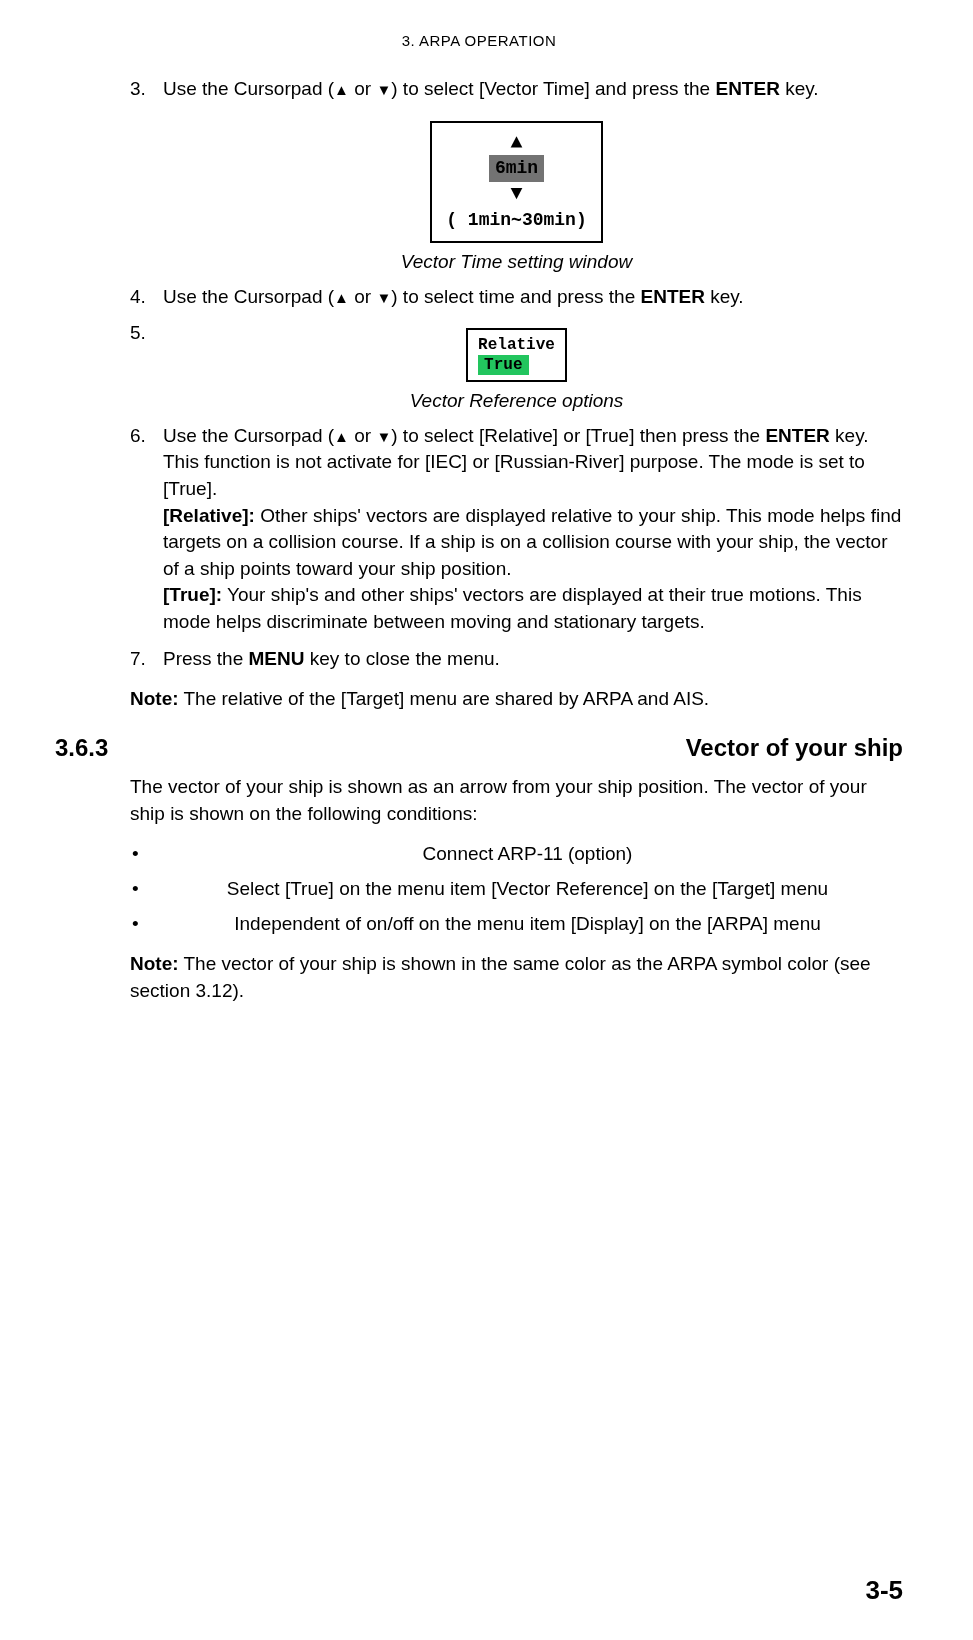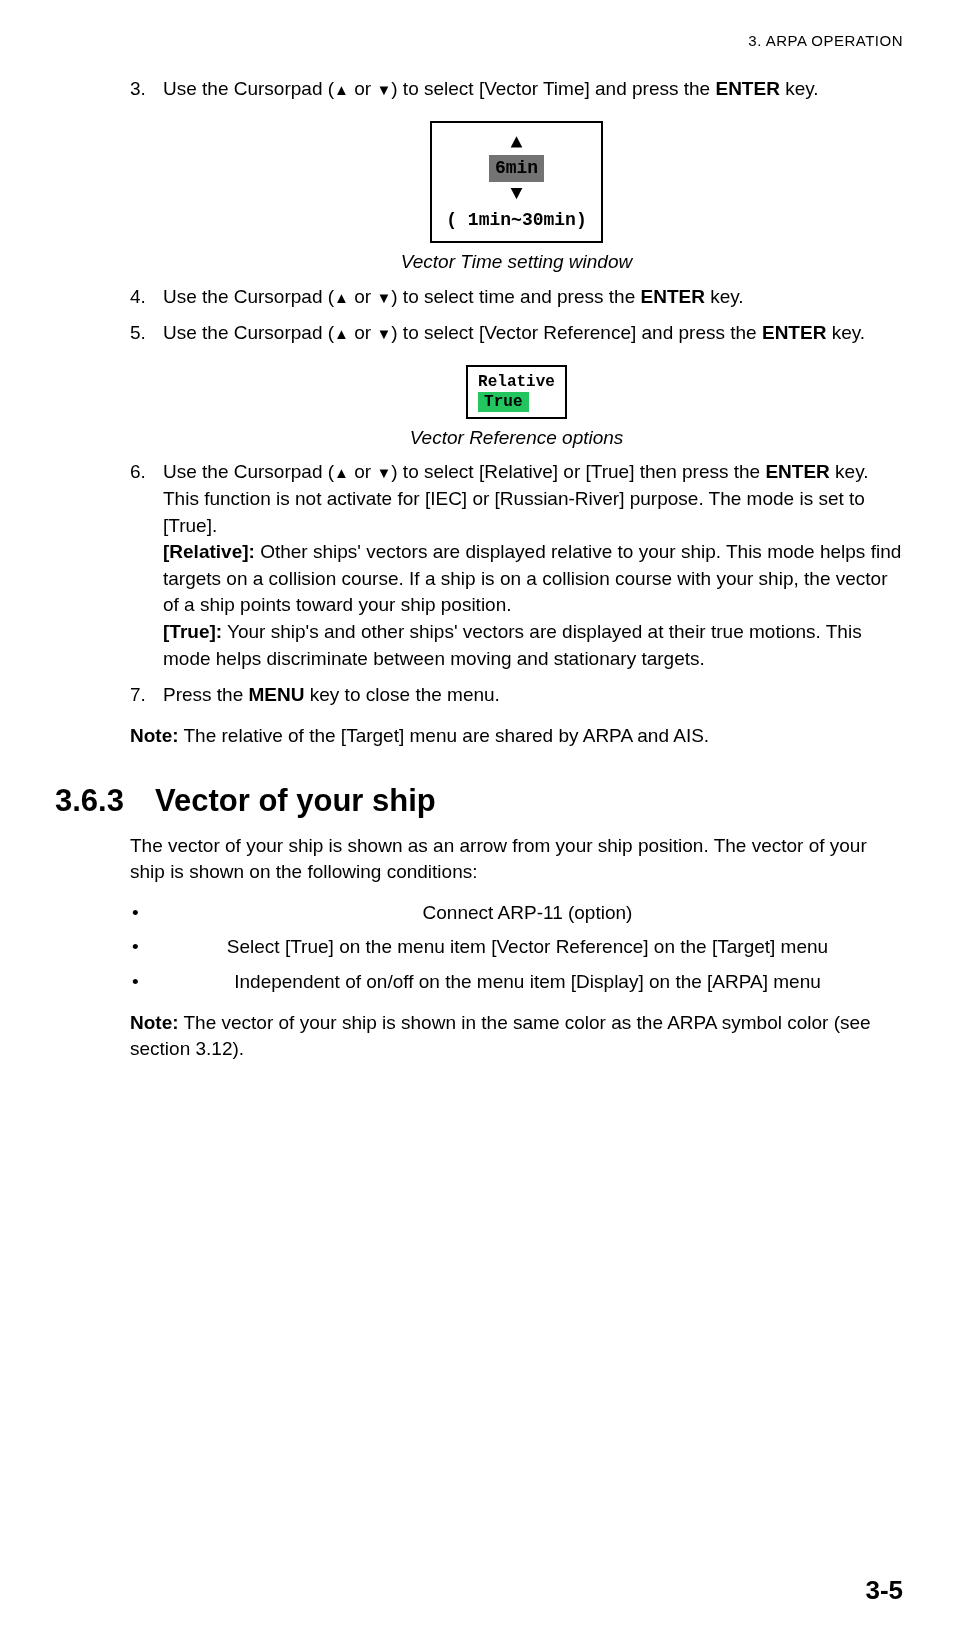--- a/index.html
+++ b/index.html
@@ -8,21 +8,21 @@
       font-size: 19px;
       line-height: 1.4;
       color: #000;
       background: #fff;
       width: 973px;
       height: 1640px;
       position: relative;
       padding: 30px 70px 40px 55px;
     }
     .chapter-header {
-      text-align: right;
+      text-align: center;
       font-size: 15px;
       letter-spacing: 0.5px;
       margin-bottom: 25px;
     }
     .content-area {
       margin-left: 75px;
     }
     ol.steps { list-style: none; padding: 0; margin-left: 0; }
     ol.steps > li {
       margin-bottom: 10px;
@@ -72,25 +72,26 @@
       font-size: 16px;
       line-height: 1.25;
     }
     .vr-true {
       background: #22c55e;
       display: inline-block;
       padding: 0 6px;
     }
     .note-block { margin-top: 14px; margin-bottom: 14px; }
     h2.section-title {
-      font-size: 31px;
-      font-weight: bold;
-      margin-top: 30px;
+      font-size: 24px;
+      font-weight: bold;
+      margin-top: 18px;
       margin-bottom: 10px;
       display: flex;
+      justify-content: space-between;
     }
     h2.section-title .secnum {
       display: inline-block;
       width: 100px;
       margin-left: -75px;
       flex-shrink: 0;
     }
     .body-p { margin-bottom: 14px; }
     ul.bullets {
       list-style: none;
@@ -146,21 +147,20 @@
 
   <ol class="steps">
 
     <li>
       <span class="num">4.</span>
       <span><span>Use the Cursorpad (</span><span class="tri">▲</span><span> or </span><span class="tri">▼</span><span>) to select time and press the </span><span class="bold">ENTER</span><span> key.</span></span>
     </li>
 
     <li>
       <span class="num">5.</span>
-      <span><span>Use the Cursorpad (</span><span class="tri">▲</span><span> or </span><span class="tri">▼</span><span>) to select [Vector Reference] and press the </span><span class="bold">ENTER</span><span> key.</span></span>
     </li>
 
   </ol>
 
   <div class="figure">
     <div class="vector-ref-box">
       <div>Relative</div>
       <div><span class="vr-true">True</span></div>
     </div>
   </div>

